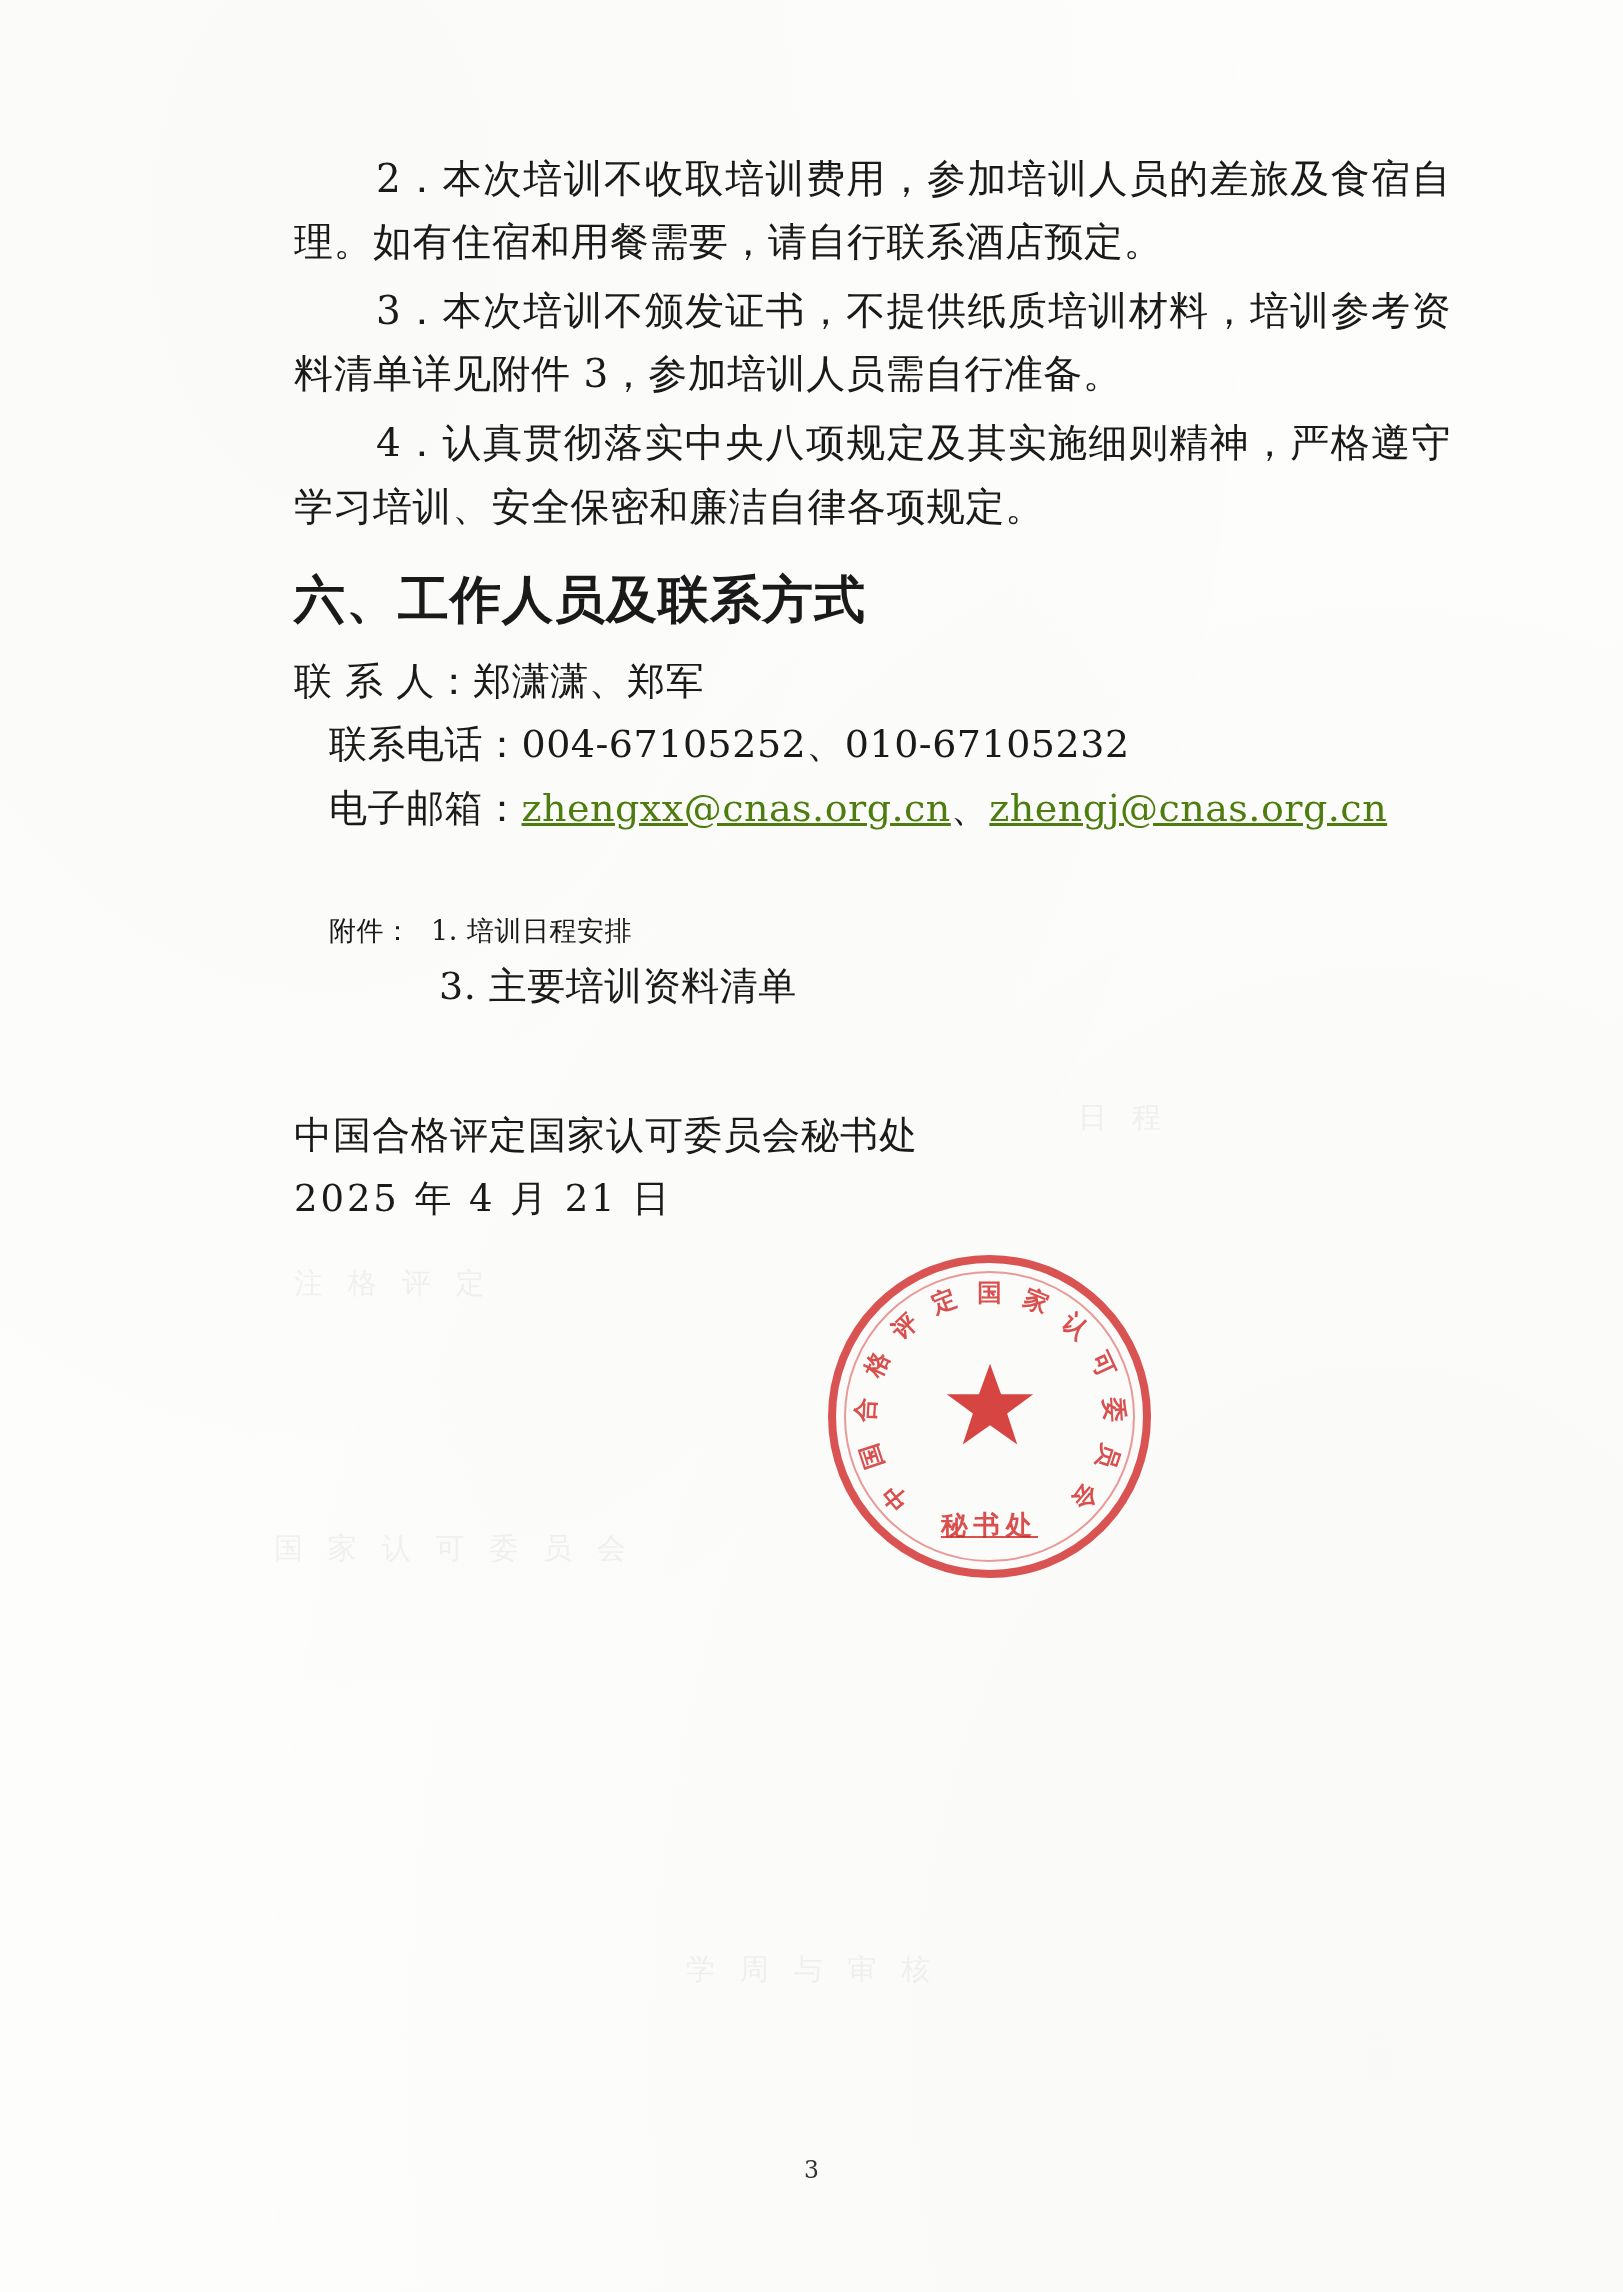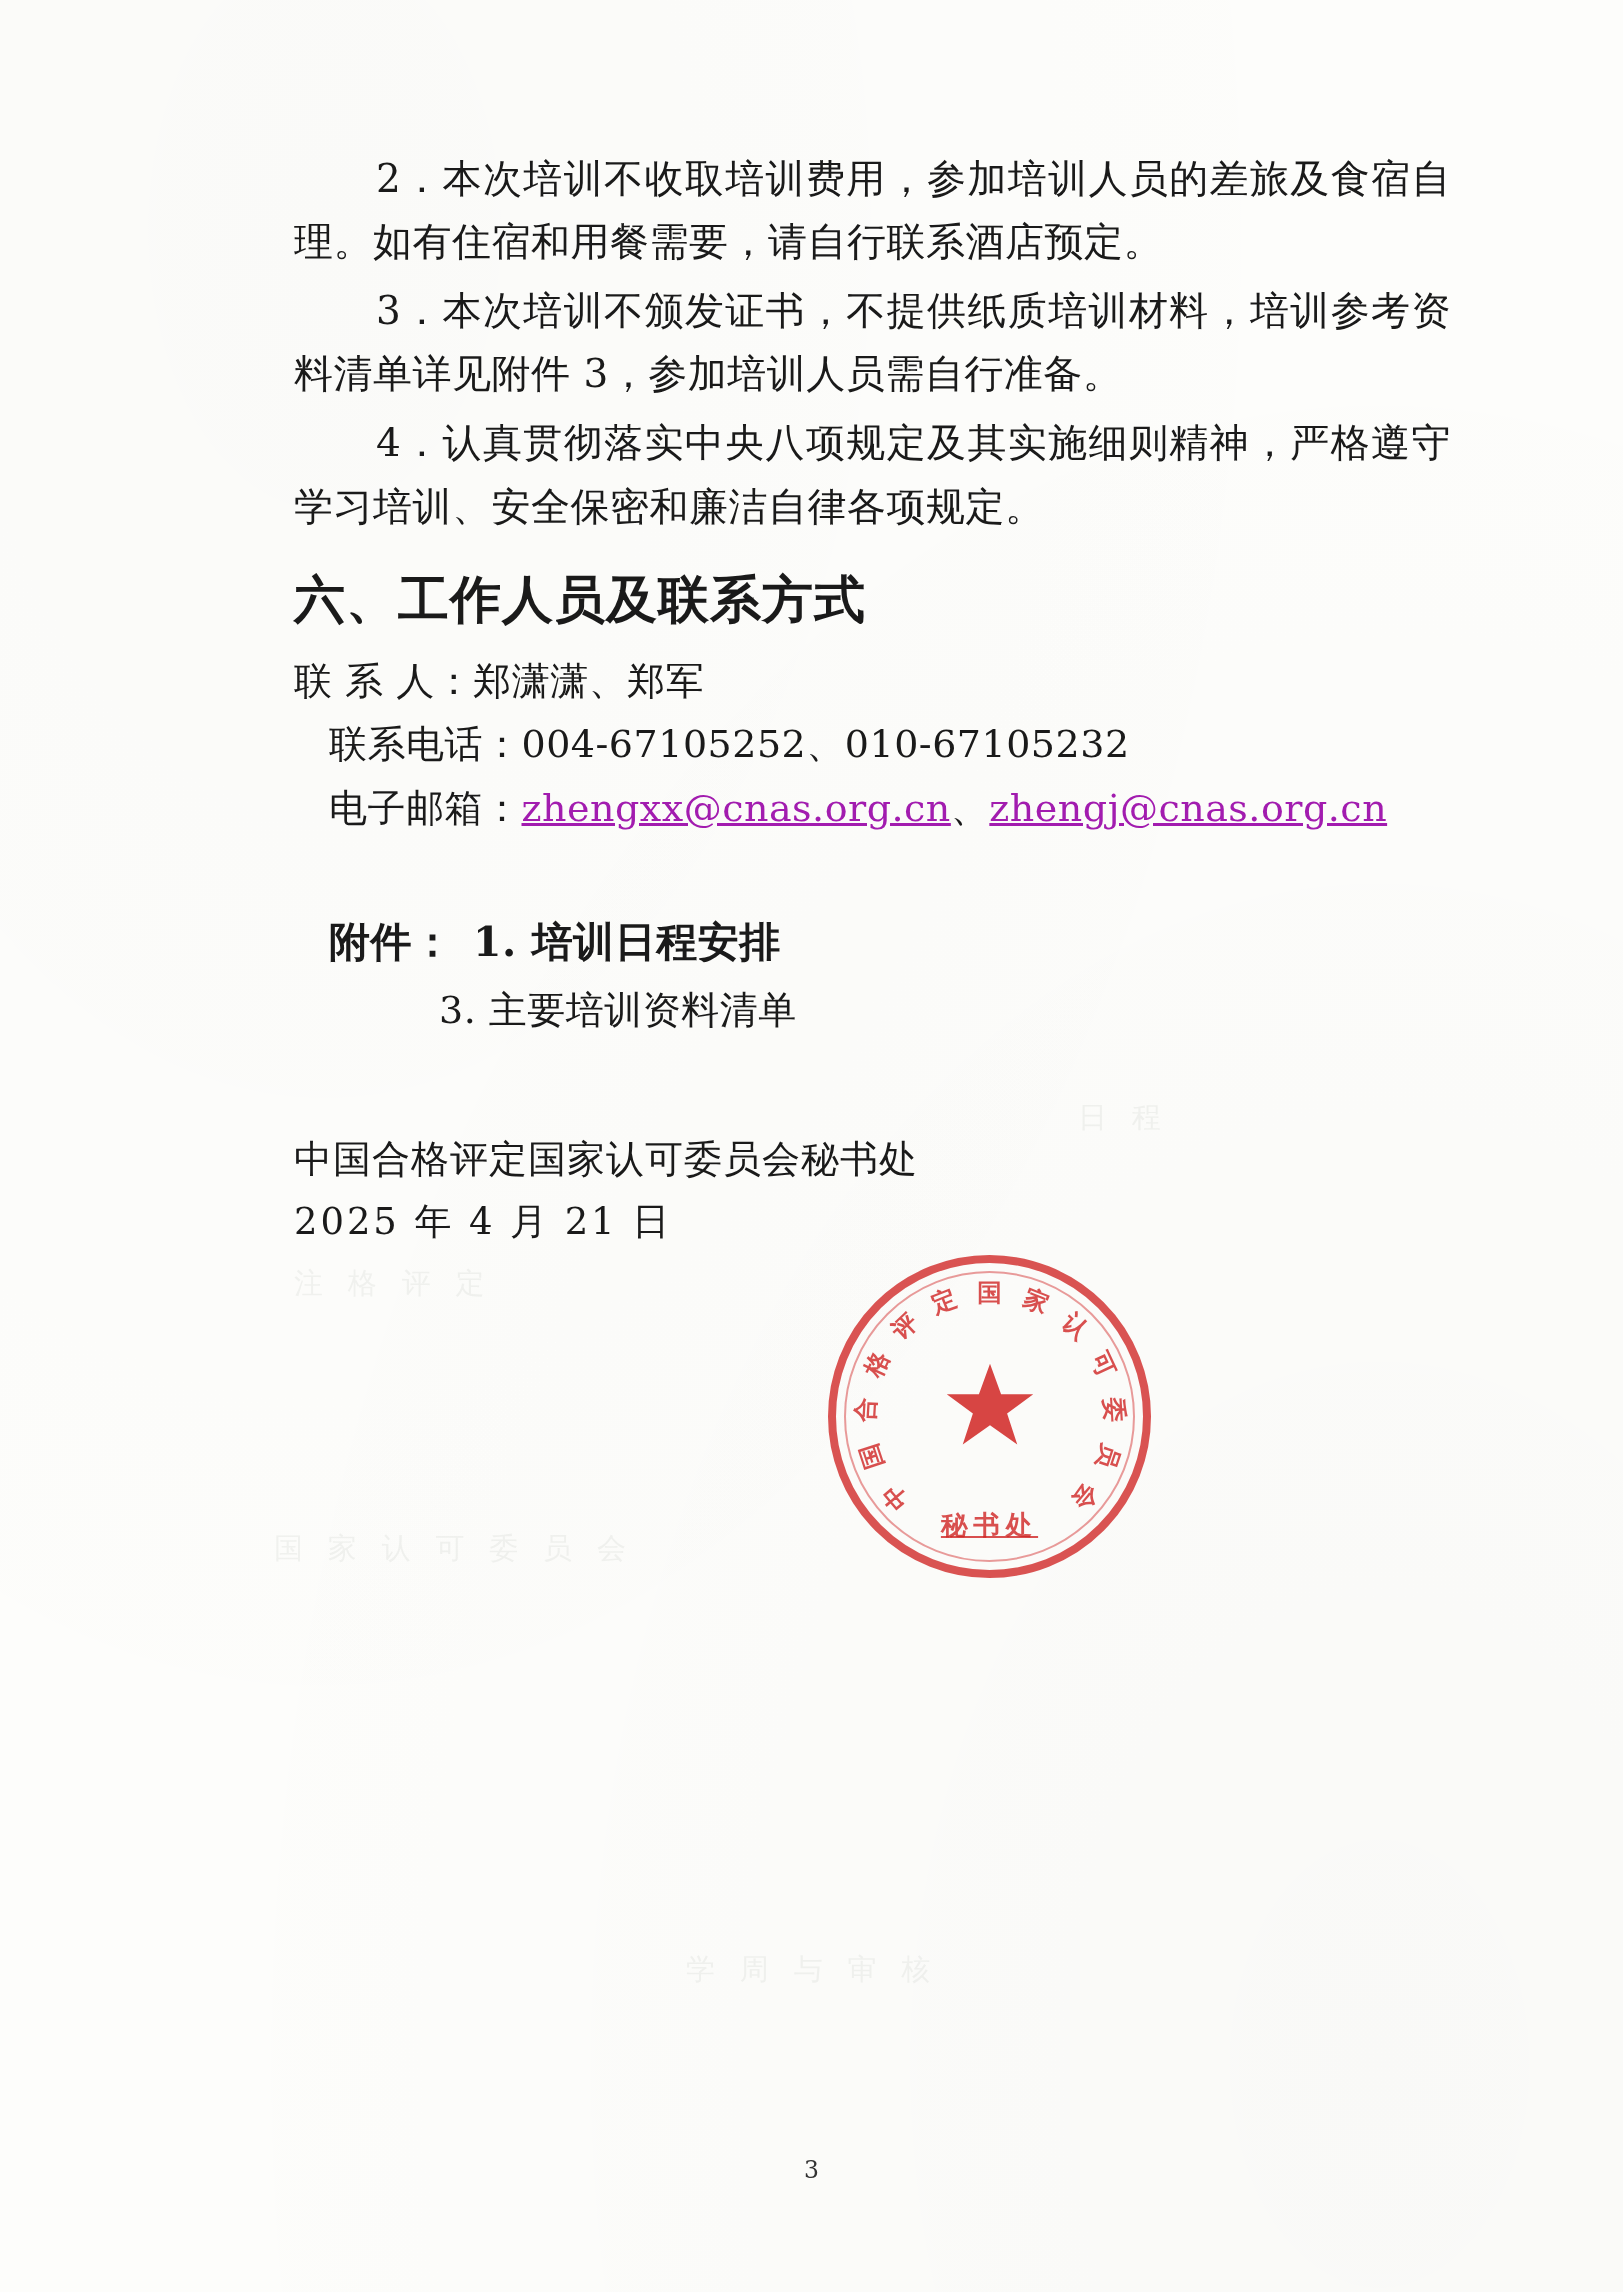--- a/index.html
+++ b/index.html
@@ -58,30 +58,29 @@
     font-size: 38px;
     line-height: 1.62;
     margin: 2px 0;
     letter-spacing: 0.5px;
   }
   .contact-label {
     display: inline-block;
   }
   .email-link {
     text-decoration: underline;
-    color: #a21caf;
+    color: #4d7c0f;
   }
   .attach-block {
     margin-top: 69px;
   }
   .attach-first {
-    font-size: 41px;
-    line-height: 1.7;
-    letter-spacing: 0.5px;
-    font-weight: bold;
+    font-size: 27px;
+    line-height: 1.7;
+    letter-spacing: 0.5px;
   }
   .attach-item {
     font-size: 38px;
     line-height: 1.7;
     letter-spacing: 0.5px;
     margin-left: 145px;
   }
   .signature {
     margin-top: 84px;
     text-align: left;

